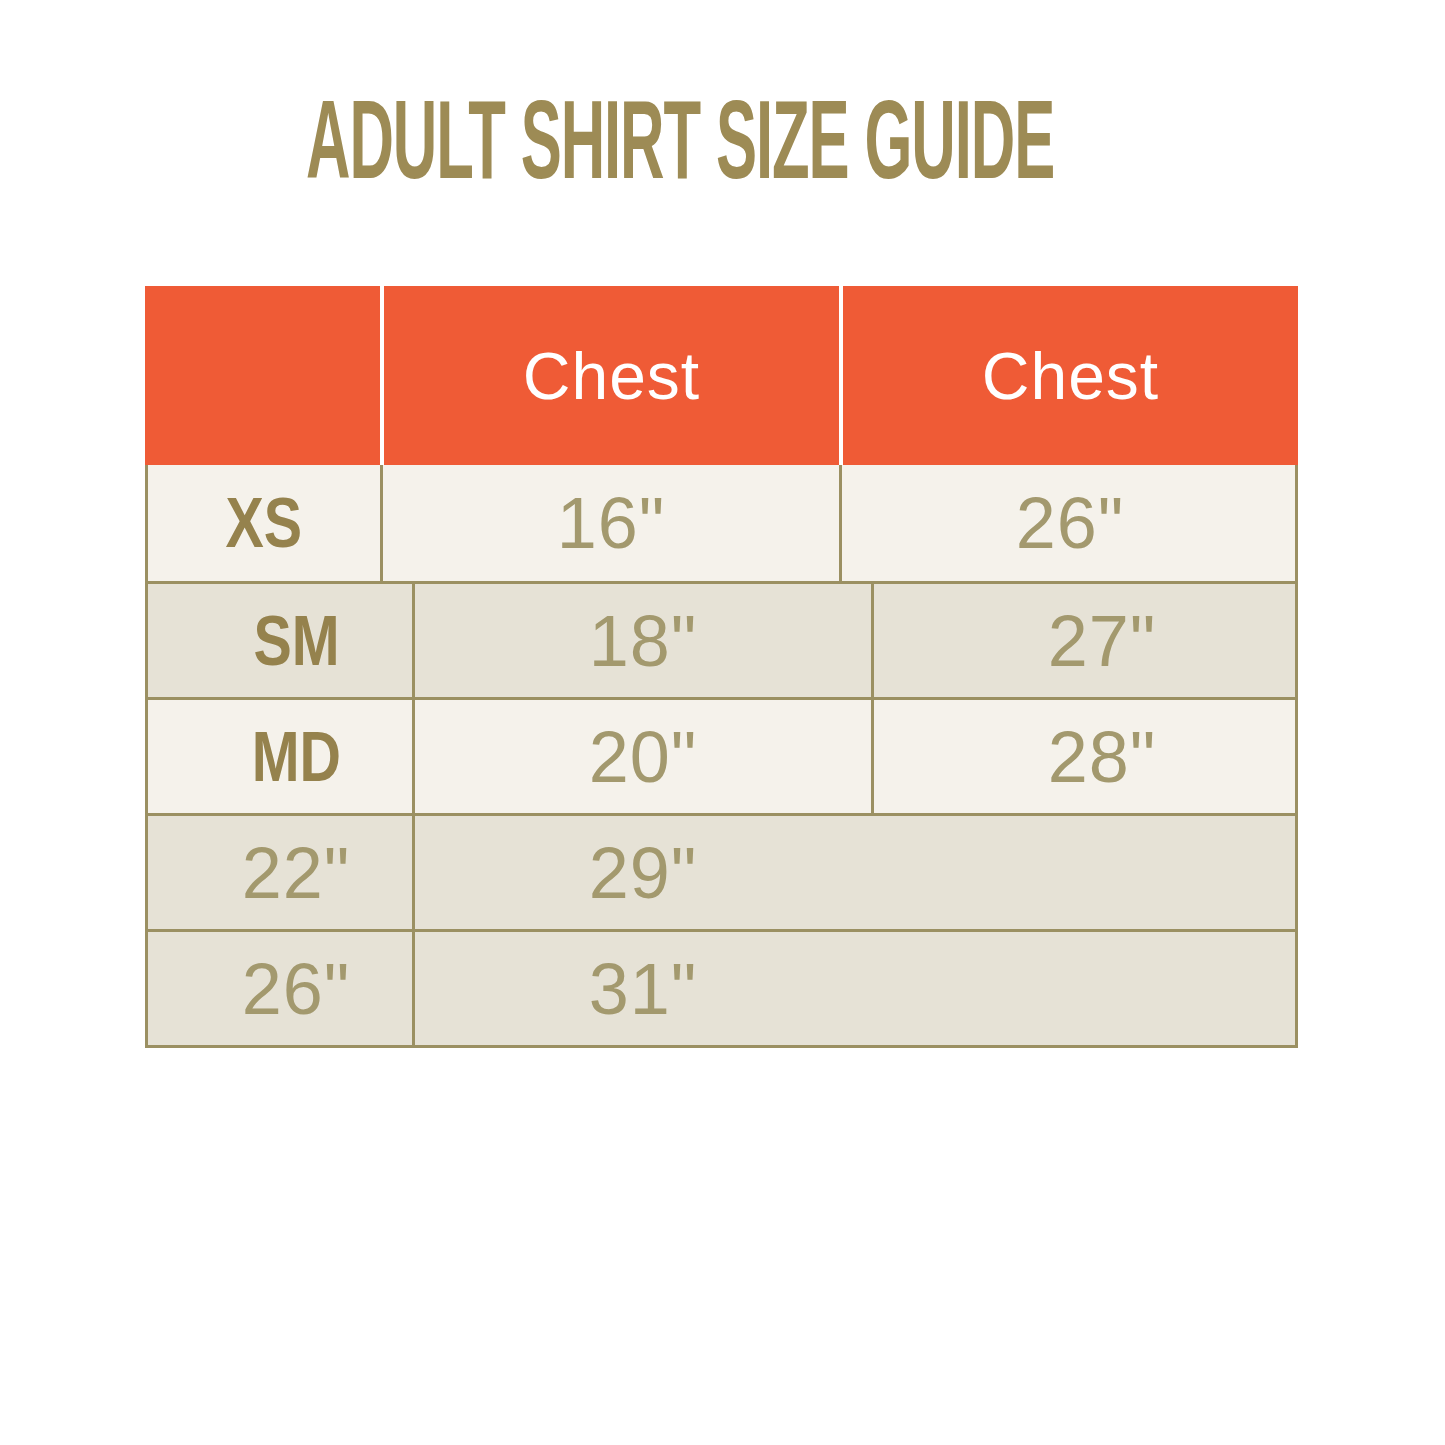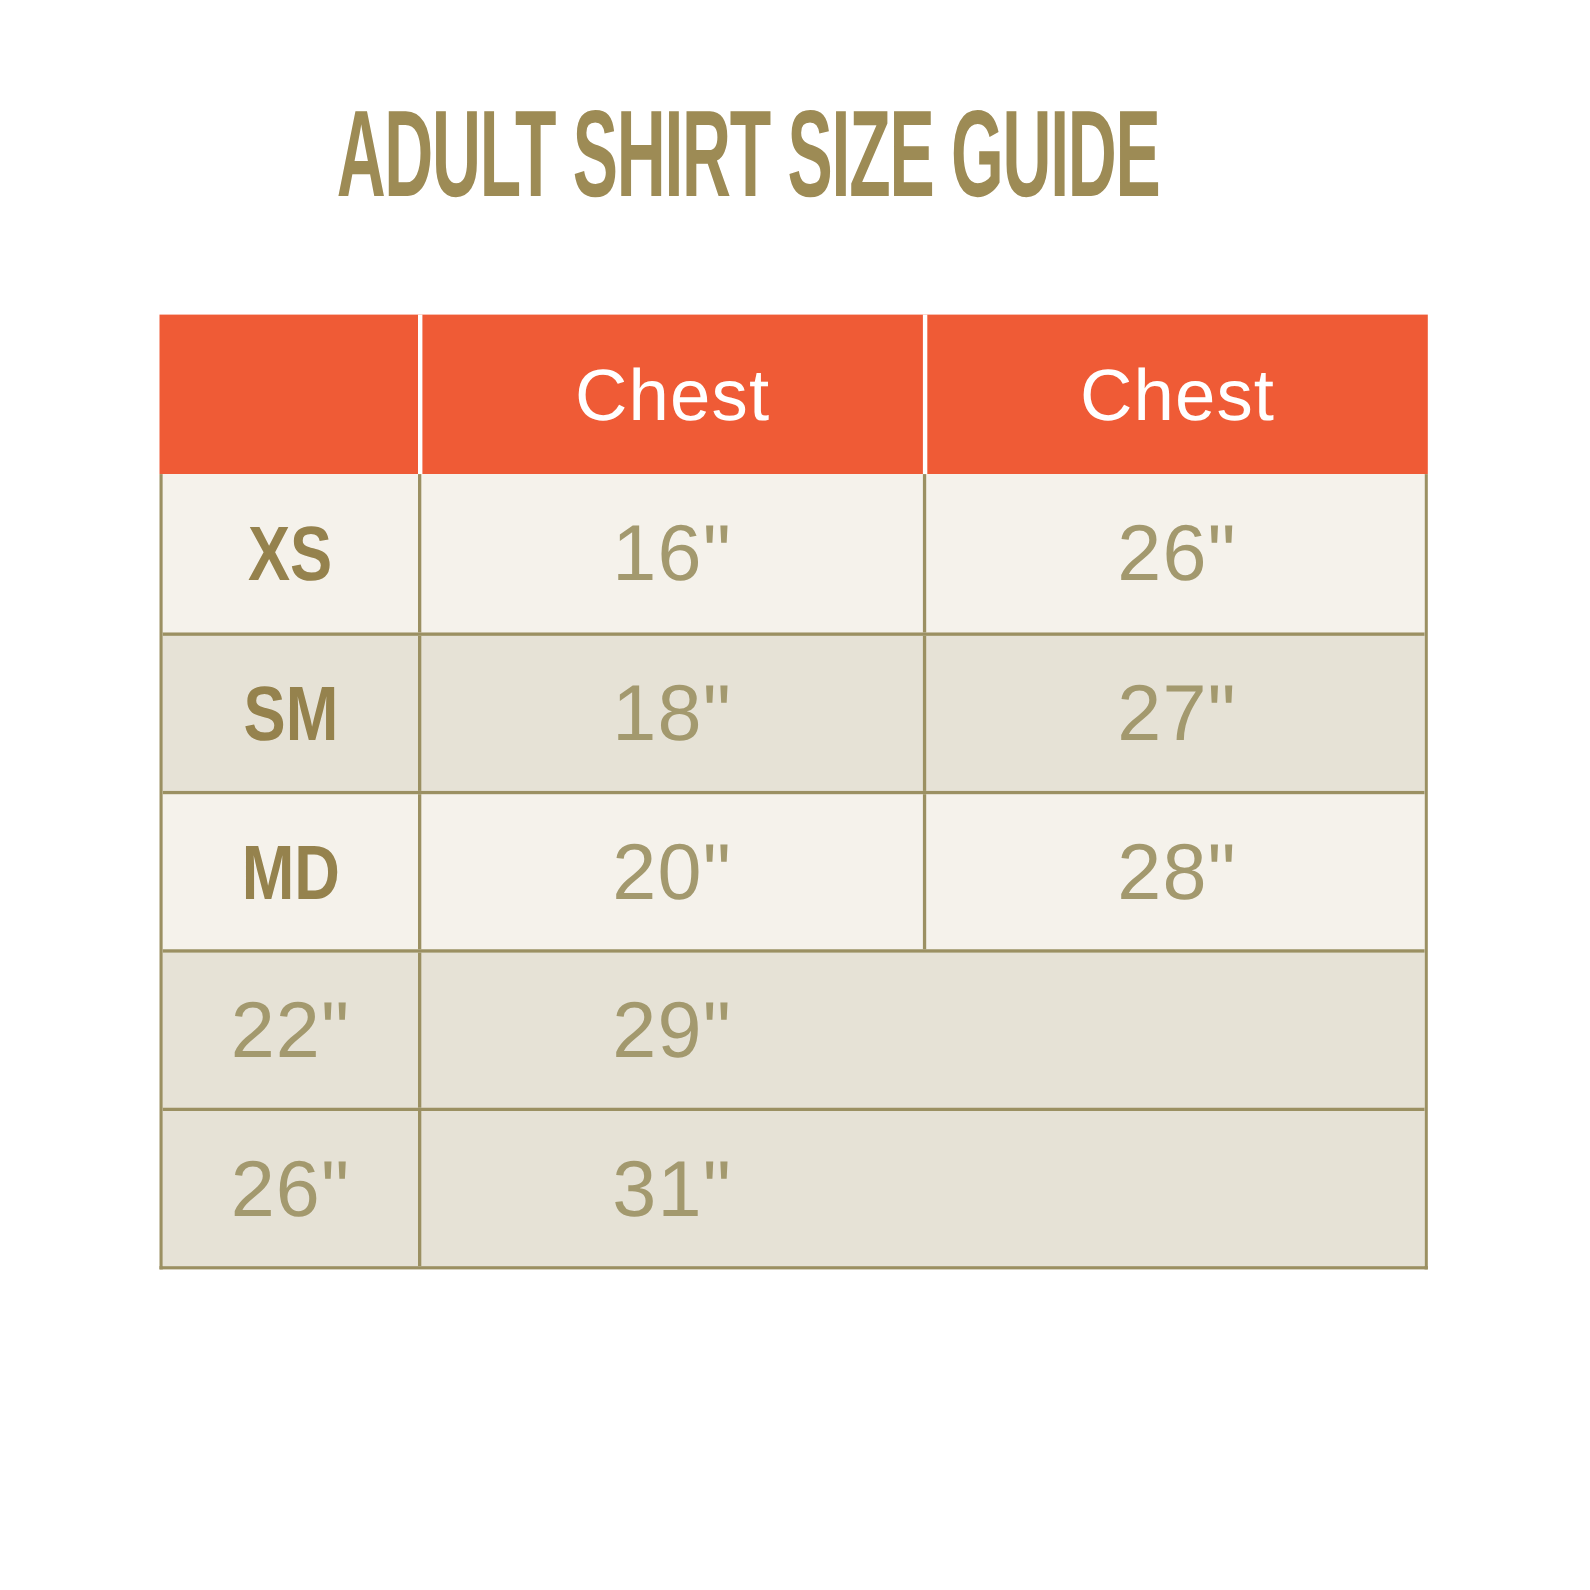--- a/index.html
+++ b/index.html
@@ -39,21 +39,21 @@
     white-space: nowrap;
   }
 
   .size-table {
     width: 1153px;
     margin: 90px 0 0 145px;
   }
   .thead {
     display: grid;
     grid-template-columns: 235px 459px 459px;
-    height: 145px;
+    height: 179px;
     background: var(--header-bg);
     text-align: center;
   }
   .th {
     display: flex;
     align-items: center;
     justify-content: center;
     color: var(--header-text);
     font-size: 66px;
     font-weight: 300;
@@ -62,23 +62,23 @@
   .th + .th { border-left: 4px solid #ffffff; }
 
   .tbody {
     border-left: 3px solid var(--border);
     border-right: 3px solid var(--border);
     border-bottom: 3px solid var(--border);
   }
   .tr {
     display: grid;
     grid-template-columns: 232px 459px 459px;
-    height: 144px;
+    height: 116px;
   }
-  .tr + .tr { border-top: 3px solid var(--border); }
+  .tr + .tr { border-top: 3px solid var(--border); padding-left: 32px; }
   .tr.row-light { background: var(--row-light); }
   .tr.row-dark  { background: var(--row-dark); }
 
   .td {
     display: flex;
     align-items: center;
     justify-content: center;
   }
   .td + .td { border-left: 3px solid var(--border); }
 

